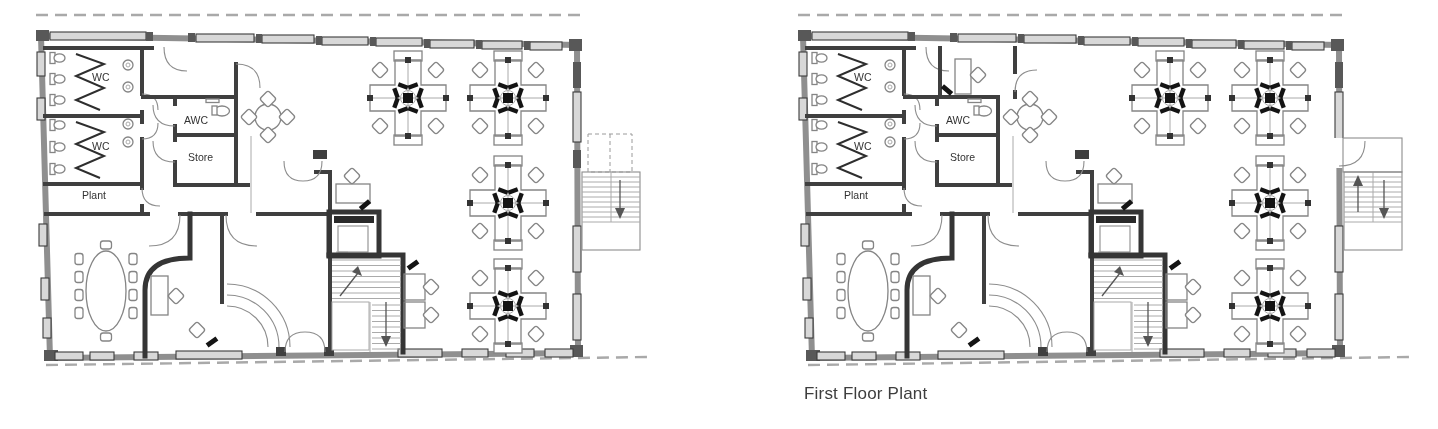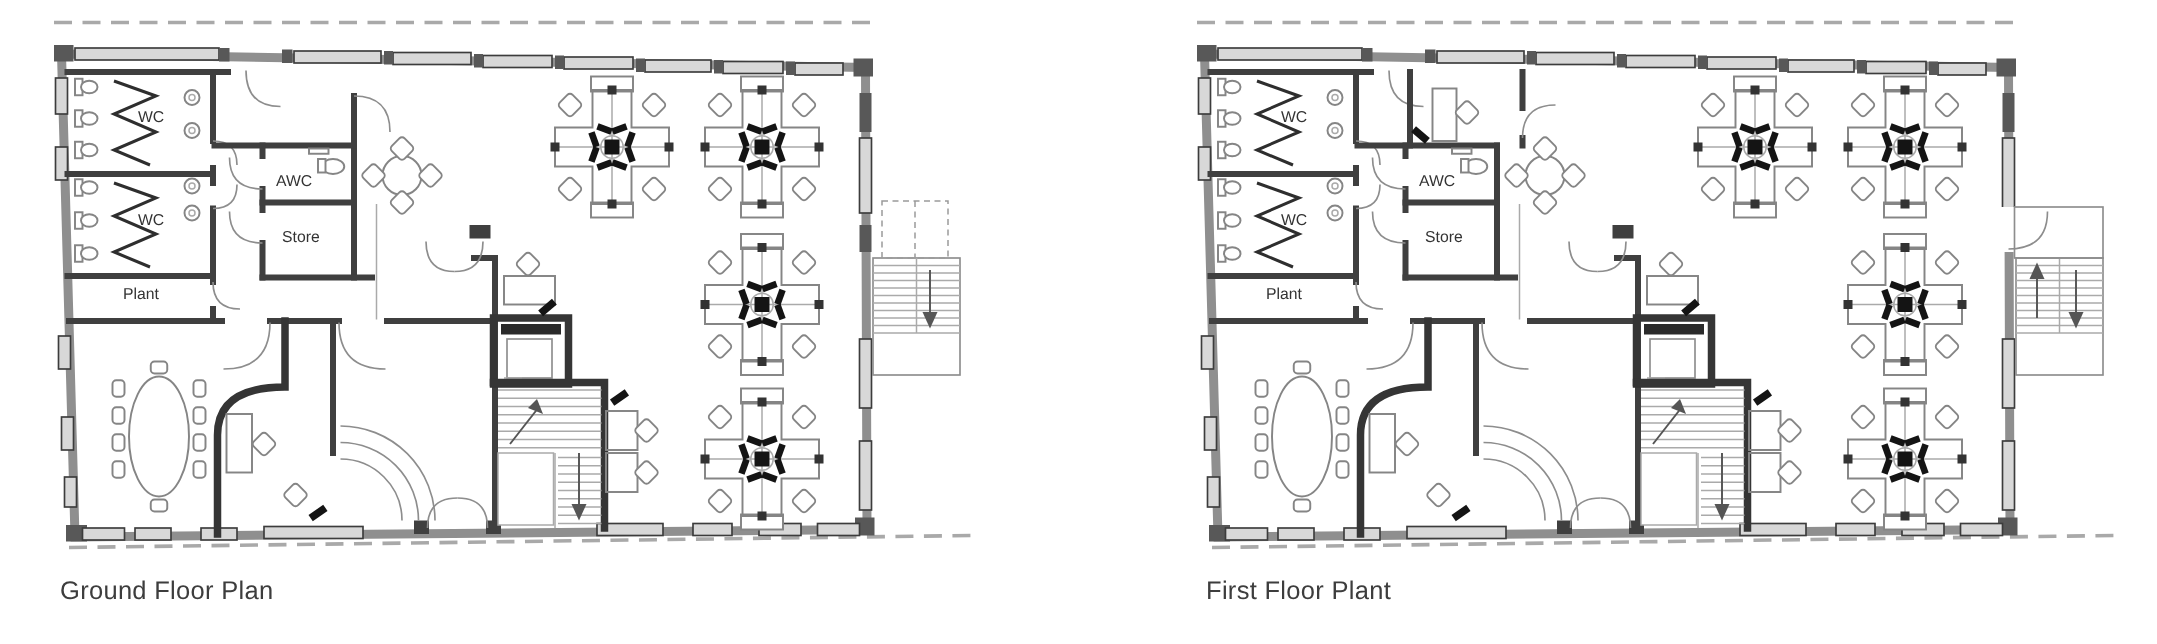--- a/index.html
+++ b/index.html
@@ -275,21 +275,20 @@
       <polygon points="615,208 625,208 620,219" class="arrh"></polygon>
     </g>
     <g>
       <text x="92" y="81" class="room">WC</text>
       <text x="92" y="150" class="room">WC</text>
       <text x="184" y="124" class="room">AWC</text>
       <text x="188" y="161" class="room">Store</text>
       <text x="82" y="199" class="room">Plant</text>
     </g>
   </svg>
-  <div class="caption" style="left:40px">Ground Floor Plan</div>
 
   <svg class="plan-svg" style="left:762px" width="660" height="429" viewBox="0 0 660 429">
     <use href="#plan-common"></use>
     <g>
 
       <path d="M178,48 V97" class="w4"></path>
       <path d="M253,48 V72 M253,92 V97" class="w4"></path>
       <path d="M253,92 Q253,70 275,70" class="thin"></path>
       <rect x="193" y="59" width="16" height="35" class="furnN"></rect>
       <use href="#chair" transform="translate(216,75)"></use>

